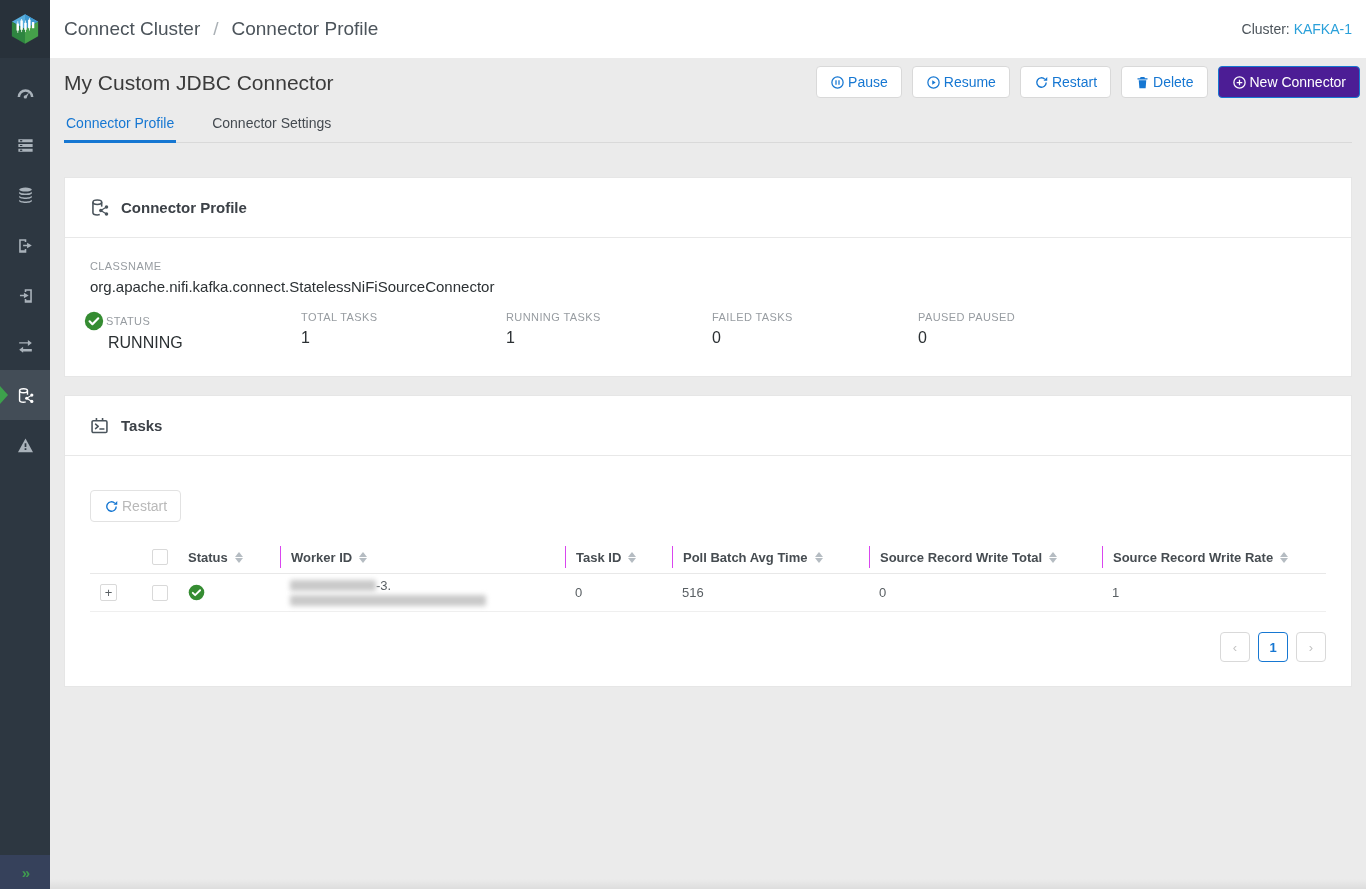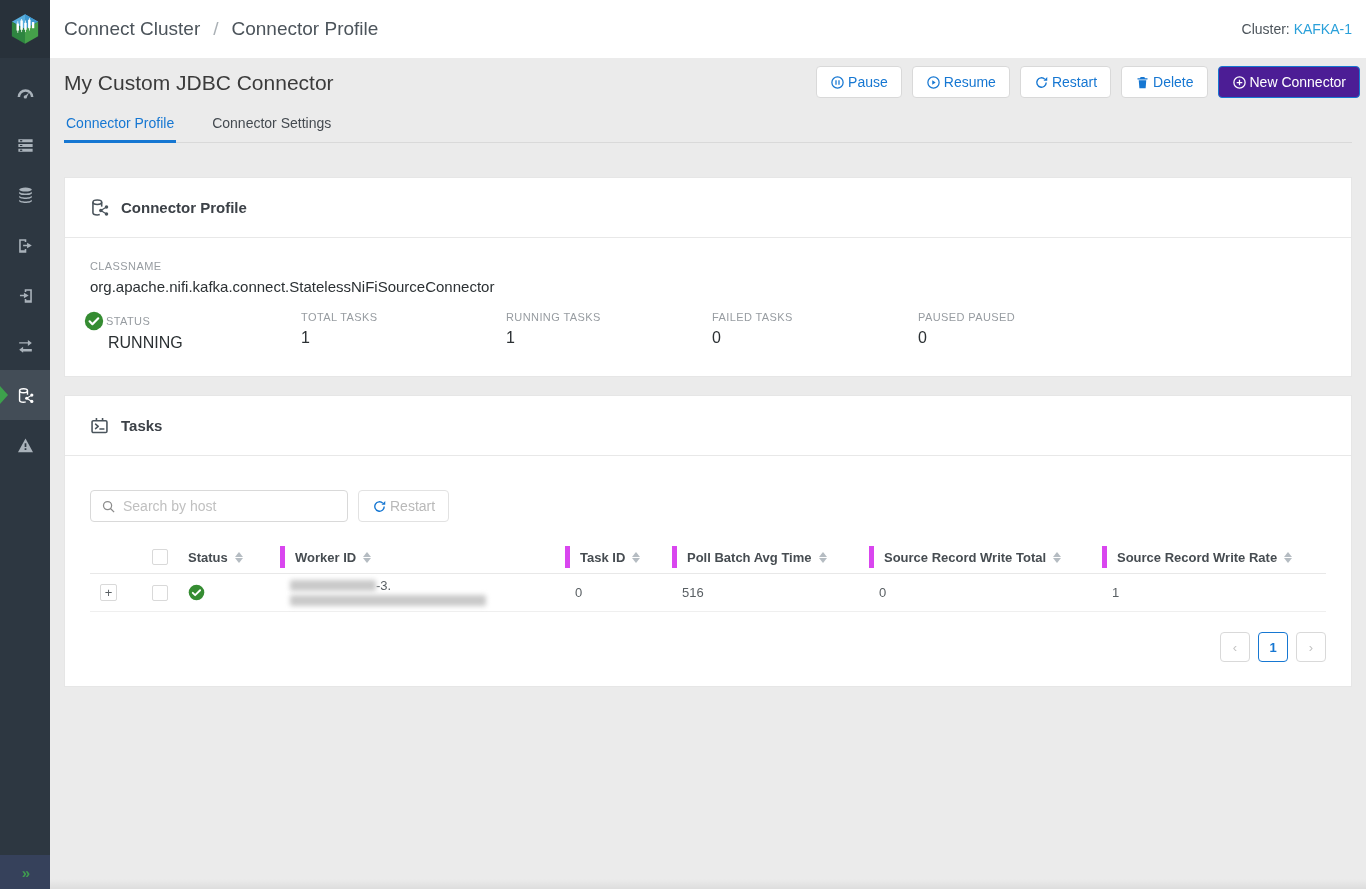--- a/index.html
+++ b/index.html
@@ -76,21 +76,21 @@
   .search-box svg { width:15px; height:15px; color:#8c8c8c; margin-right:7px; flex-shrink:0; }
   .search-box input { border:none; outline:none; flex:1; font-size:14px; font-family:inherit; color:#3b4045; background:transparent; }
   .search-box input::placeholder { color:#c0c0c0; }
   .btn.disabled { color:#b9b9b9; border-color:#e2e2e2; }
   .btn.disabled svg { color:#1677d2; }
 
   .t-row { display:grid; grid-template-columns:52px 36px 102px 285px 107px 197px 233px 1fr; align-items:center; }
   .t-head { height:33px; border-bottom:1px solid #e8e8e8; }
   .t-head .hcell { display:flex; align-items:center; font-size:13px; font-weight:700; color:#464c51;
     padding-left:10px; height:22px; cursor:pointer; }
-  .t-head .hcell.sepline { border-left:5px solid #d946ef; }
+  .t-head .hcell.sepline { border-left:1px solid #d946ef; }
   .sort-icon { margin-left:7px; display:inline-flex; flex-direction:column; gap:1px; }
   .sort-icon i { display:block; width:0; height:0; border-left:4px solid transparent; border-right:4px solid transparent; }
   .sort-icon .up { border-bottom:5px solid #b5bcc2; }
   .sort-icon .down { border-top:5px solid #b5bcc2; }
   .t-body-row { height:38px; border-bottom:1px solid #efefef; font-size:13px; color:#595f63; }
   .cell { padding-left:10px; }
   .expander { width:17px; height:17px; border:1px solid #d9d9d9; border-radius:2px; background:#fff; color:#595f63;
     font-size:13px; line-height:14px; text-align:center; cursor:pointer; margin-left:10px; }
   .cbx { width:16px; height:16px; accent-color:#fff; border:1px solid #d9d9d9; border-radius:2px; appearance:none;
     background:#fff; cursor:pointer; display:block; }
@@ -311,27 +311,20 @@
             <rect x="3.5" y="6.5" width="17" height="13.5" rx="1.5"></rect>
             <path d="M8.5 3.5v3M15.5 3.5v3"></path>
             <path d="M7.5 10.5l3 2.5-3 2.5" stroke-linecap="round" stroke-linejoin="round"></path>
             <path d="M12.5 16h4.5" stroke-linecap="round"></path>
           </svg>
           <span class="card-title">Tasks</span>
         </div>
         <div class="card-body" style="padding-top:34px">
 
           <div class="tasks-controls">
-            <div class="search-box">
-              <svg viewBox="0 0 24 24" fill="none" stroke="currentColor" stroke-width="2">
-                <circle cx="10.5" cy="10.5" r="6.5"></circle>
-                  <path d="M15.5 15.5 21 21"></path>
-              </svg>
-              <input type="text" placeholder="Search by host" style="">
-            </div>
             <button class="btn disabled">
               <svg viewBox="0 0 24 24">
                 <path fill="none" stroke="currentColor" stroke-width="2.2" d="M19.5 12a7.5 7.5 0 1 1-2.2-5.3"></path>
                 <path fill="currentColor" d="M21.2 3.2v6h-6z"></path>
               </svg>
               <span>Restart</span>
             </button>
           </div>
 
           <div>

